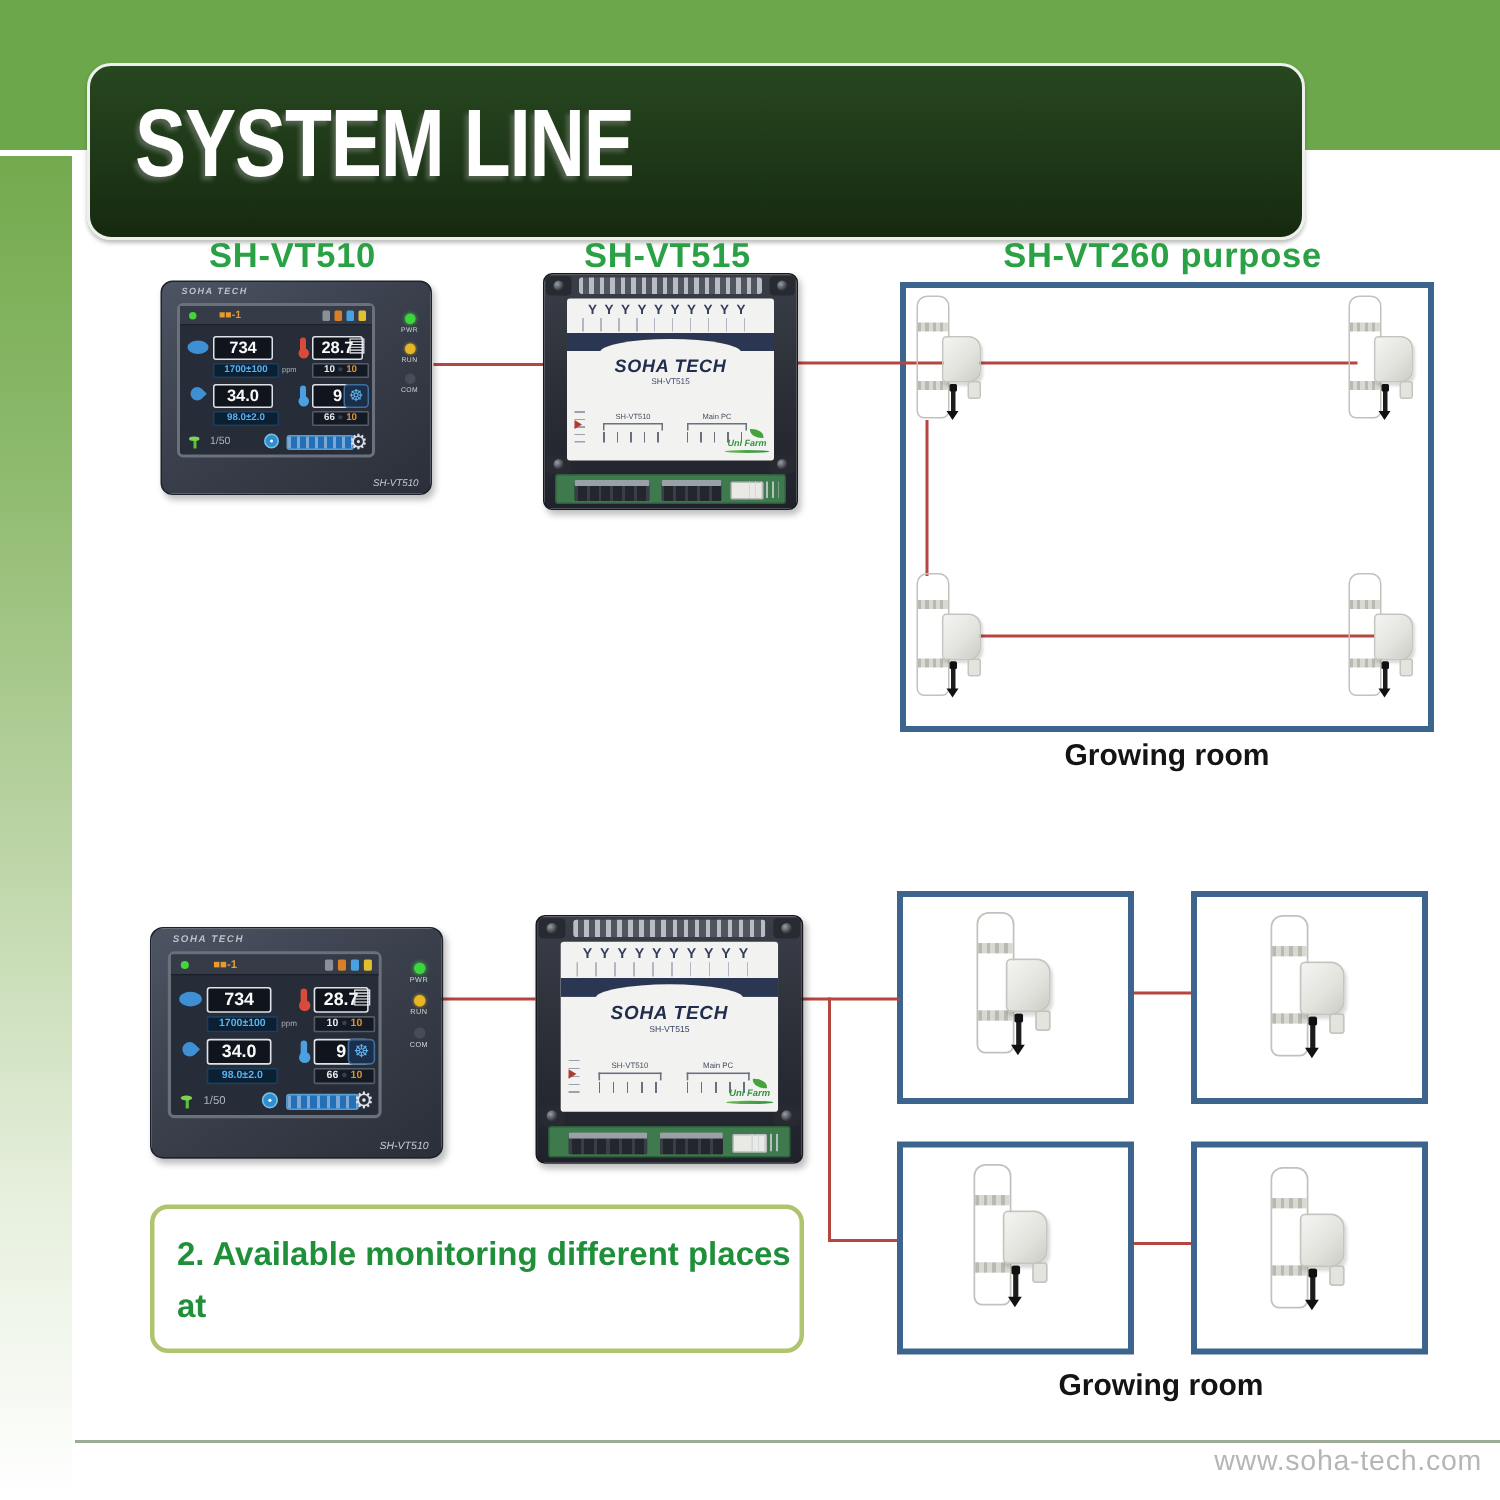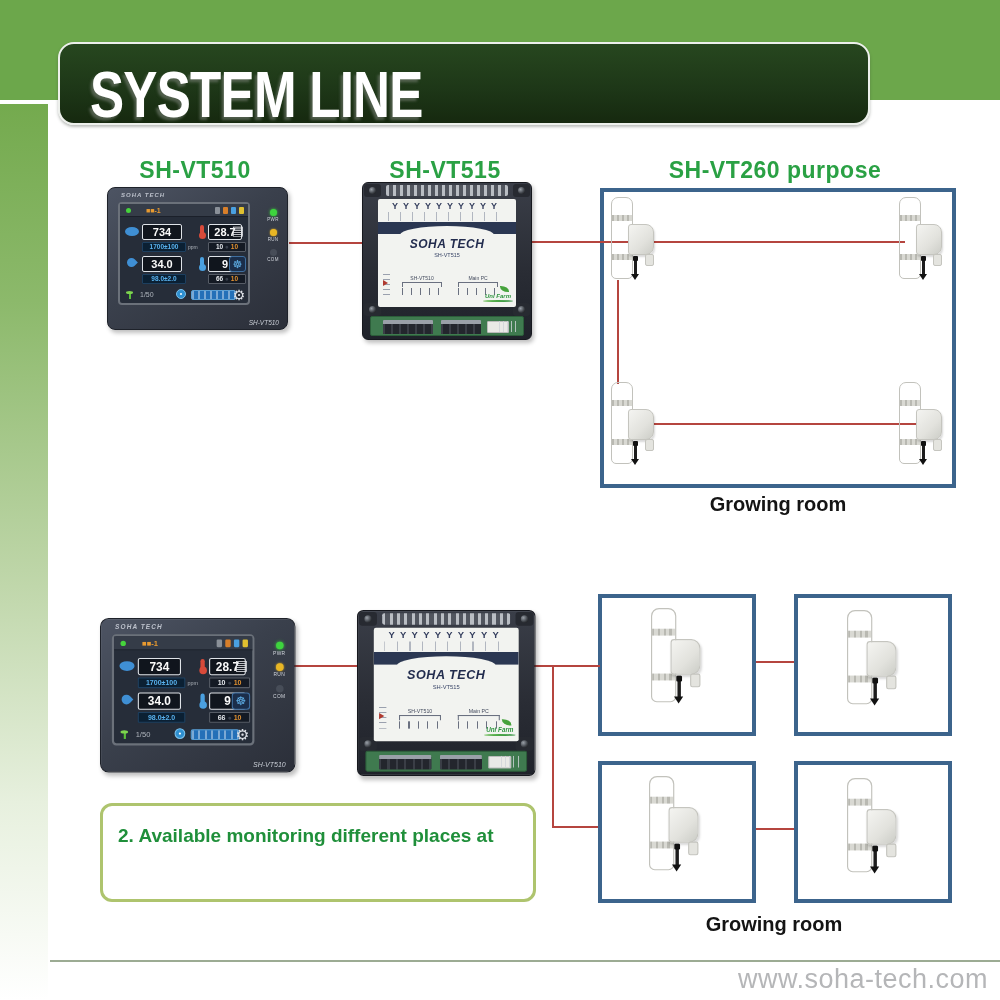--- a/index.html
+++ b/index.html
@@ -3,38 +3,38 @@
 <meta charset="utf-8">
 <style>
   * { margin:0; padding:0; box-sizing:border-box; }
   body { font-family:"Liberation Sans", sans-serif; background:#fff; }
   .stage { position:relative; width:1000px; height:1000px; background:#fff; overflow:hidden; }
 
   
   .top-band { position:absolute; left:0; top:0; width:1000px; height:100px; background:#6CA74B; }
   .left-strip { position:absolute; left:0; top:104px; width:48px; height:896px;
     background:linear-gradient(180deg,#74aa4e 0%,#8cb96b 22%,#bdd5a7 52%,#e7f0de 78%,#ffffff 100%); }
-  .banner { position:absolute; left:58px; top:42px; width:812px; height:83px;
+  .banner { position:absolute; left:58px; top:42px; width:812px; height:118px;
     background:linear-gradient(180deg,#27471f 0%,#1d3617 60%,#16290f 100%);
     border:2px solid #edf0ec; border-radius:16px; box-shadow:0 2px 3px rgba(60,70,60,.35); }
   .banner-title { position:absolute; left:30px; top:14px; font-size:64px; font-weight:bold; color:#fff;
     transform:scaleX(.8); transform-origin:left center; letter-spacing:-1px;
     text-shadow:-3px 3px 3px rgba(110,120,108,.65); white-space:nowrap; }
   .footer-line { position:absolute; left:50px; top:960px; width:950px; height:2px; background:#9cab93; }
   .footer-url { position:absolute; left:690px; top:964px; width:298px; text-align:right;
-    font-size:27px; color:#b5b6b8; letter-spacing:.5px; }
+    font-size:19px; color:#b5b6b8; letter-spacing:.5px; }
 
   
   .dev-label { position:absolute; font-size:23px; font-weight:bold; color:#2aa144; text-align:center; letter-spacing:.5px; }
   .room-label { position:absolute; font-size:20px; font-weight:bold; color:#141414; text-align:center; }
   .note-box { position:absolute; background:#fff; border:3px solid #aec46e; border-radius:12px;
     color:#1f8f3a; font-weight:bold; }
   .note-1 { left:100px; top:391px; width:424px; height:47px; font-size:21px; line-height:41px;
     padding-left:13px; white-space:pre; }
-  .note-2 { left:100px; top:803px; width:436px; height:99px; font-size:19px; line-height:35px;
+  .note-2 { left:100px; top:803px; width:436px; height:99px; font-size:22px; line-height:35px;
     padding:12px 0 0 15px; }
 
   
   .wire { position:absolute; background:#b5453f; z-index:4; }
 
   
   .room-box { position:absolute; border:4px solid #3c648c; background:transparent; z-index:2; }
 
   
   .sensor { position:absolute; width:46px; height:100px; z-index:6; }

